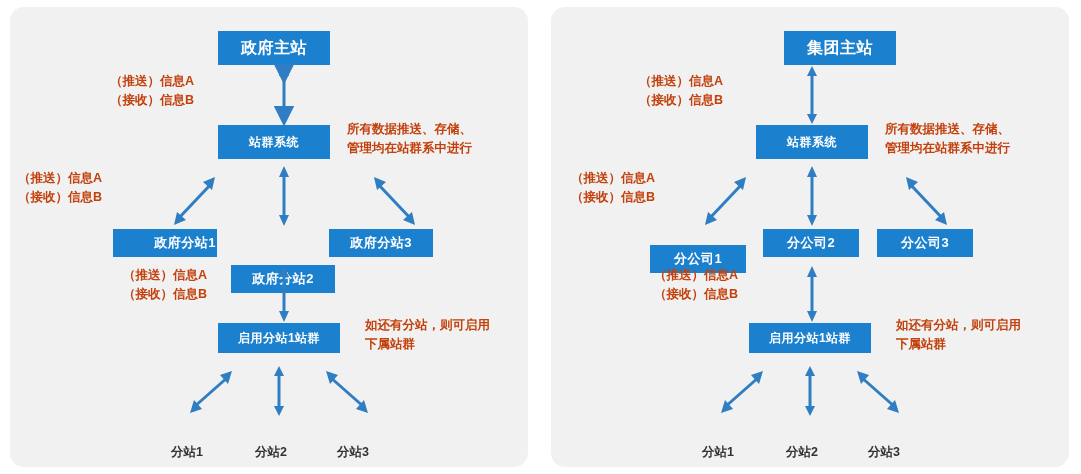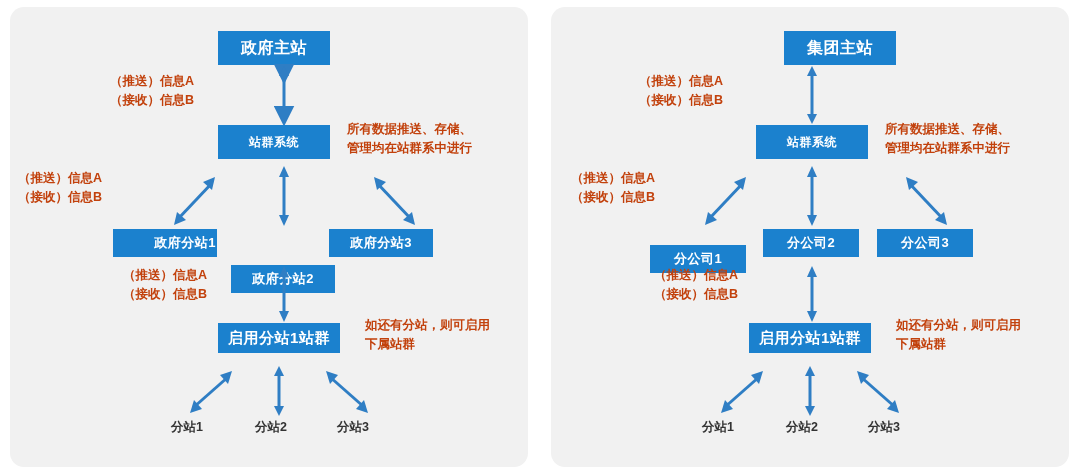--- a/index.html
+++ b/index.html
@@ -37,36 +37,37 @@
     display: flex;
     align-items: center;
     justify-content: center;
     letter-spacing: 0.5px;
     white-space: nowrap;
     box-sizing: border-box;
   }
   .node-main   { font-size: 16px; }
   .node-system { font-size: 12px; }
   .node-branch { font-size: 13px; }
-  .node-sub    { font-size: 15px; }
+  .node-sub    { font-size: 12px; }
 
   .note {
     position: absolute;
     color: #c2410c;
     font-weight: bold;
     font-size: 12.5px;
     line-height: 19px;
     white-space: pre;
   }
   .leaf-label {
     position: absolute;
     color: #333333;
     font-weight: bold;
     font-size: 12.5px;
     white-space: nowrap;
+    margin-top: 25px;
   }
   .arrow {
     position: absolute;
     overflow: visible;
   }
 </style>
 </head>
 <body>
 
 <div class="canvas">

